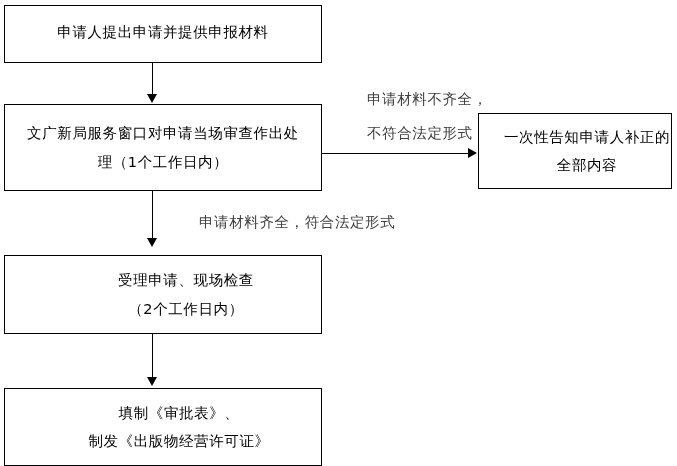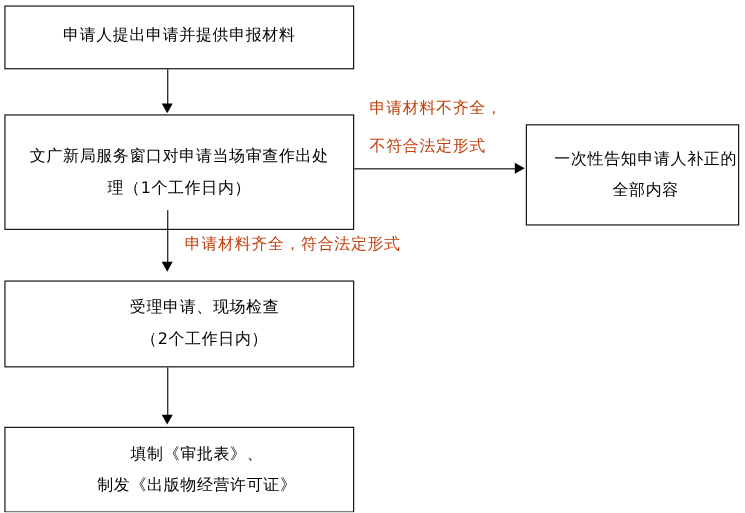--- a/index.html
+++ b/index.html
@@ -29,24 +29,24 @@
     line-height: 1.95;
     letter-spacing: 0.6px;
     text-align: right;
     white-space: nowrap;
   }
   .node .line {
     display: block;
   }
   
   #node-apply      { left: 4px;   top: 5px;   width: 318px; height: 58px;  justify-content: flex-start; padding-top: 12px; }
-  #node-review     { left: 4px;   top: 104px; width: 318px; height: 105px;  }
+  #node-review     { left: 4px;   top: 104px; width: 318px; height: 87px;  }
   #node-accept     { left: 4px;   top: 255px; width: 318px; height: 79px; padding-left: 46px;  }
   #node-issue      { left: 4px;   top: 388px; width: 318px; height: 78px; padding-left: 32px;  }
-  #node-notify     { left: 478px; top: 113px; width: 194px; height: 92px; padding-left: 24px;  }
+  #node-notify     { left: 478px; top: 113px; width: 194px; height: 76px; padding-left: 24px;  }
 
   
   .vline {
     position: absolute;
     width: 0;
     border-left: 1.5px solid #000000;
   }
   .hline {
     position: absolute;
     height: 0;
@@ -74,25 +74,26 @@
   #conn-1-a   { left: 147px; top: 94px; }
   #conn-2-v   { left: 152px; top: 191px; height: 48px; }
   #conn-2-a   { left: 147px; top: 238px; }
   #conn-3-v   { left: 152px; top: 334px; height: 44px; }
   #conn-3-a   { left: 147px; top: 377px; }
   #conn-side-h { left: 322px; top: 153px; width: 148px; }
   #conn-side-a { left: 468px; top: 148px; }
 
   .edge-label {
     position: absolute;
-    color: #c2410c;
+    color: #404040;
     font-size: 14.5px;
     line-height: 1.0;
     letter-spacing: 0.6px;
     white-space: nowrap;
+    margin-left: 31px;
   }
   #label-incomplete-1 { left: 336px; top: 92px;  }
   #label-incomplete-2 { left: 336px; top: 126px; }
   #label-complete     { left: 168px; top: 215px; }
 </style>
 </head>
 <body>
 
 <div id="canvas">
 

